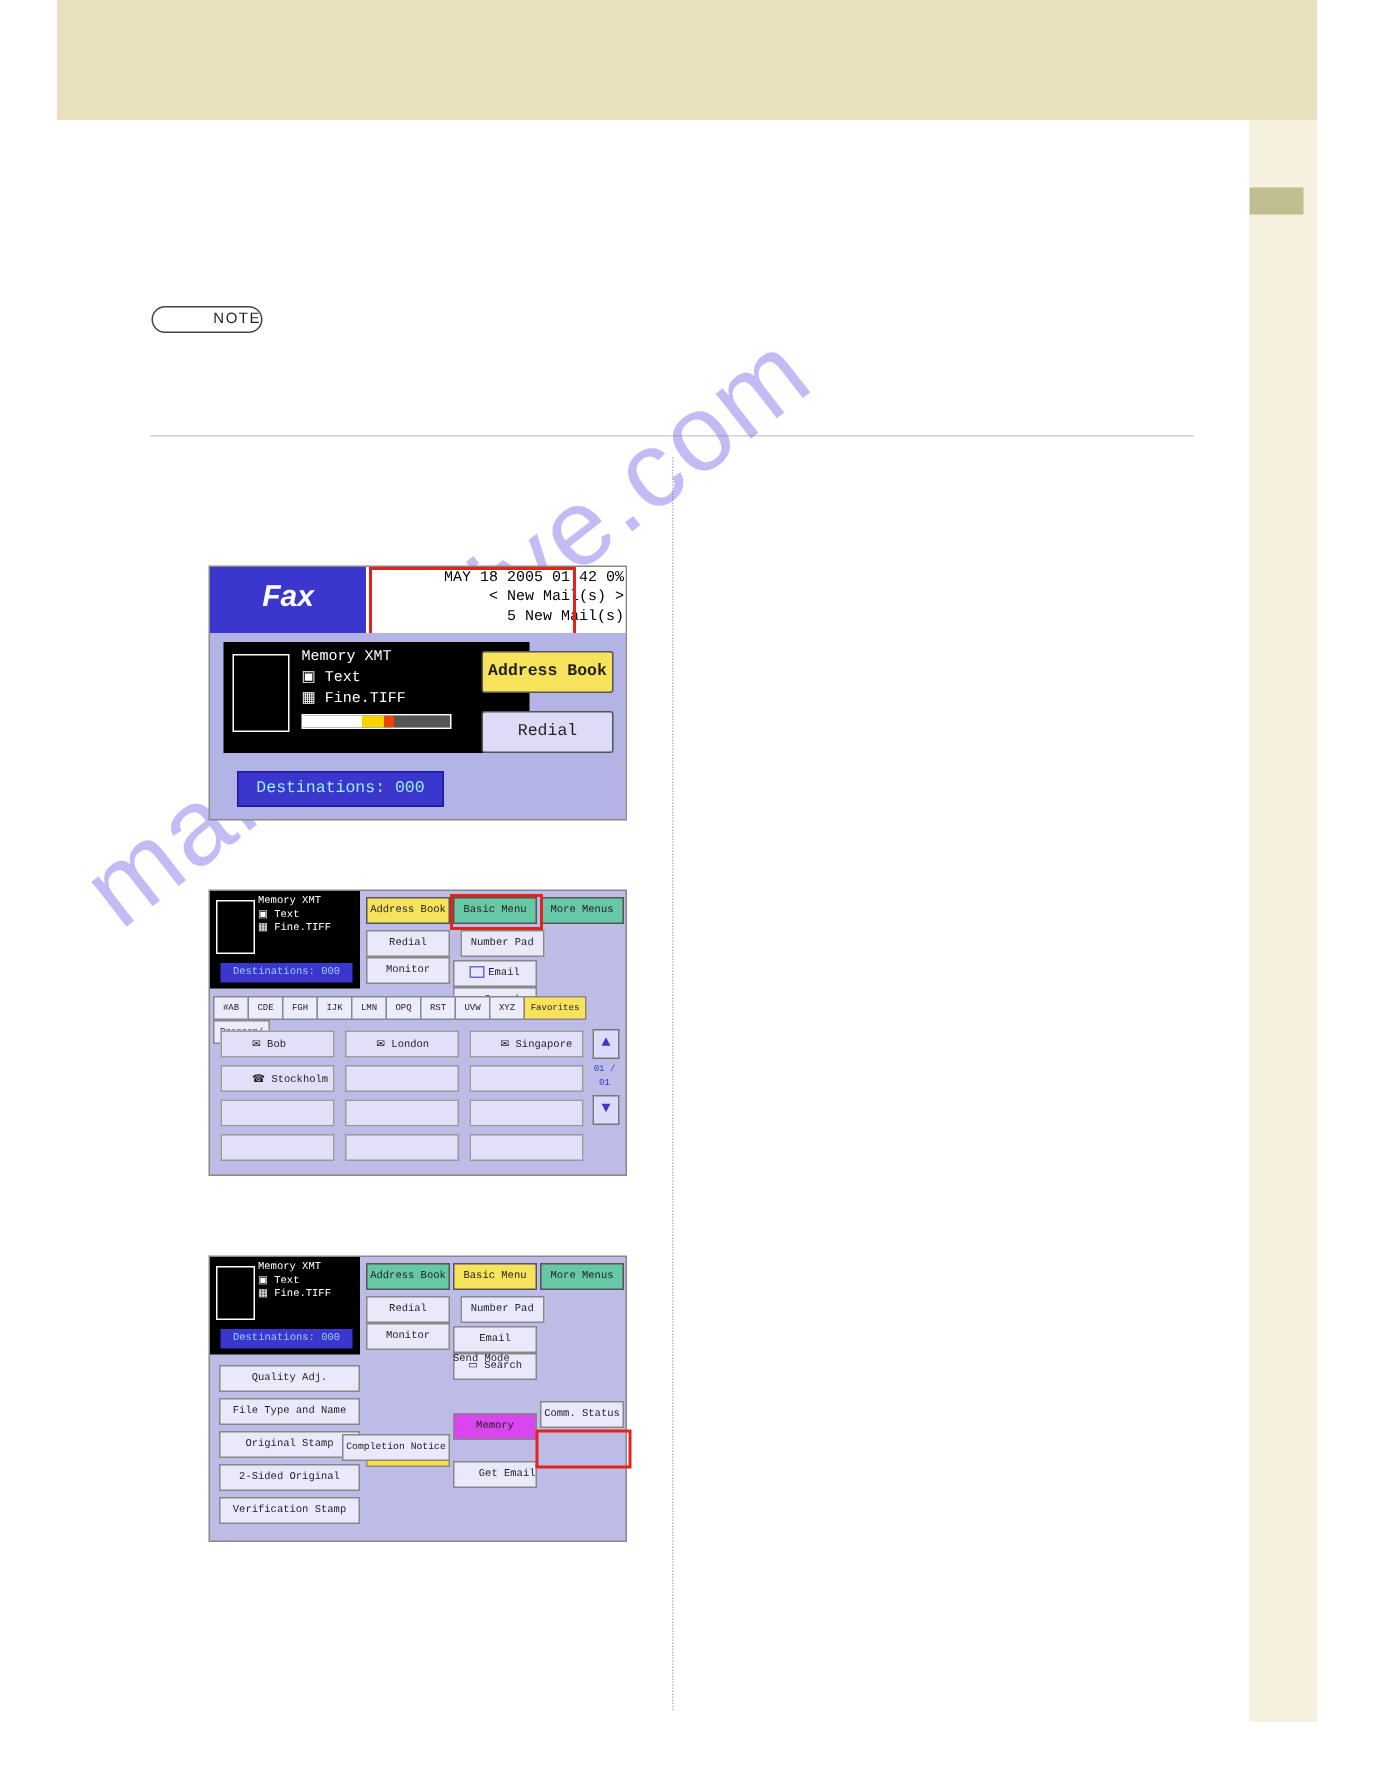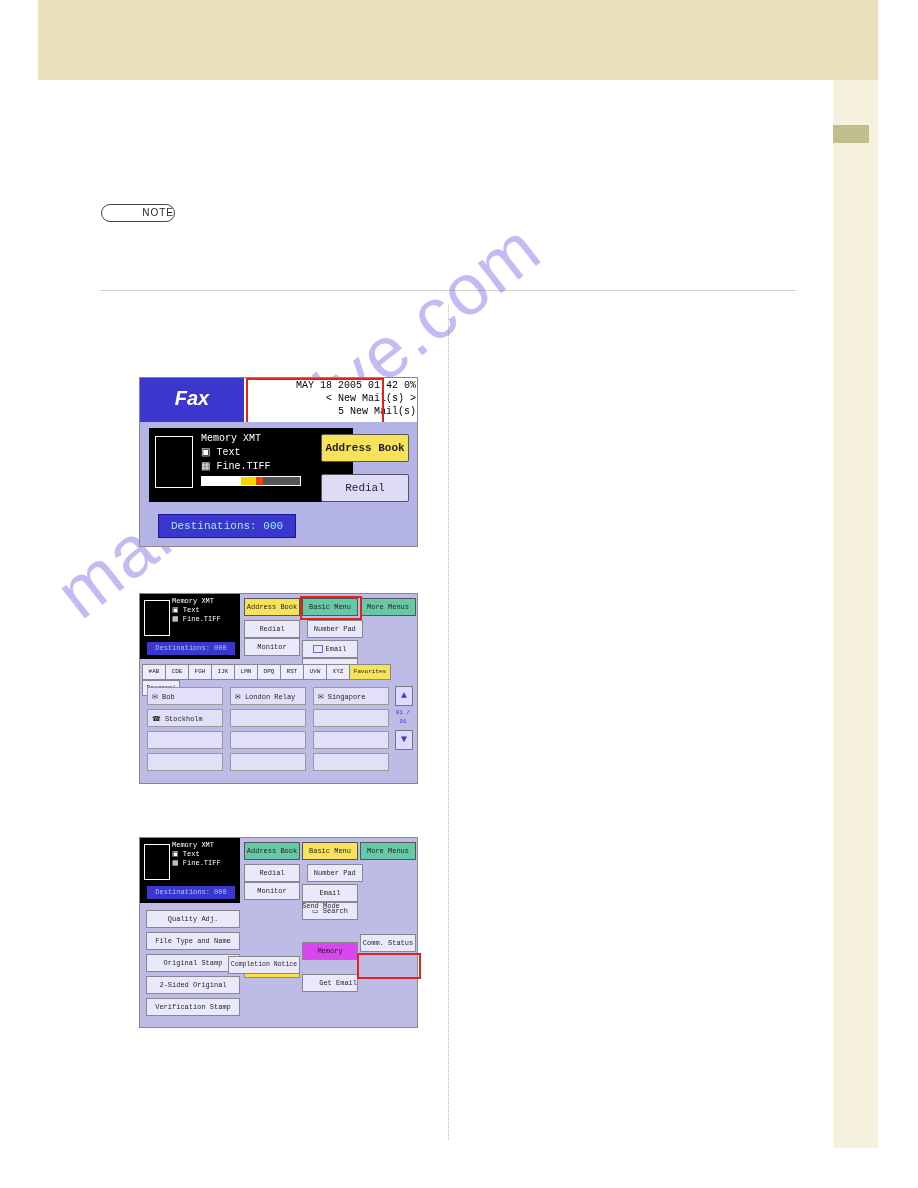--- a/index.html
+++ b/index.html
@@ -42,21 +42,21 @@
   .s2 .rowbtns{position:absolute;left:104px;top:26px;}
   .s2 .sb{display:inline-block;width:54px;height:16px;border:1px solid #888;background:#eae9fb;text-align:center;font:7px/16px "Courier New";margin-right:2px;vertical-align:top;}
   .s2 .sbrow2{position:absolute;left:162px;top:46px;}
   .s2 .sbrow2 .sb{width:54px;}
   .s2 .mailico{display:inline-block;width:8px;height:6px;border:1px solid #6a6adf;margin-right:2px;vertical-align:middle;}
   .s2 .alpharow{position:absolute;left:2px;top:70px;width:273px;height:18px;}
   .s2 .alpha{display:inline-block;width:22px;height:14px;border:1px solid #888;background:#edecff;text-align:center;font:6px/14px "Courier New";margin-right:-1px;}
   .s2 .alpha.fav{width:40px;background:#f7e25b;}
   .s2 .alpha.pg{width:36px;border-color:#888;}
   .s2 .grid{position:absolute;left:6px;top:92px;width:244px;}
-  .s2 .cell{display:inline-block;width:76px;height:18px;border:1px solid #999;background:#e1e0f8;margin:1px;font:7px/18px "Courier New";padding-left:4px;box-sizing:border-box;overflow:hidden;}
+  .s2 .cell{display:inline-block;width:76px;height:18px;border:1px solid #999;background:#e1e0f8;margin:1px;font:7px/18px "Courier New";padding-left:20px;box-sizing:border-box;overflow:hidden;}
   .s2 .arrowcol{position:absolute;right:4px;top:92px;width:18px;}
   .s2 .arr{width:16px;height:18px;border:1px solid #777;background:#dcdbfb;margin-bottom:2px;text-align:center;font:10px/18px "Courier New";color:#3a36ce;}
   .s2 .arrmid{font:6px/9px "Courier New";text-align:center;color:#3a36ce;height:20px;border:none;background:none;}
   
   .s3{left:140px;top:838px;width:277px;height:189px;background:#bdbce6;}
   .s3 .blk2{position:absolute;left:0;top:0;width:100px;height:65px;background:#000;color:#fff;font:7px/9px "Courier New";}
   .s3 .blk2 .sq{position:absolute;left:4px;top:6px;width:24px;height:34px;border:1px solid #fff;}
   .s3 .blk2 .txt{position:absolute;left:32px;top:3px;}
   .s3 .dest2{position:absolute;left:7px;top:48px;width:88px;height:13px;background:#3a36ce;color:#9cf;text-align:center;font:7px/13px "Courier New";}
   .s3 .tabbtn{position:absolute;top:4px;width:54px;height:16px;border:1px solid #555;font:7px/16px "Courier New";text-align:center;}

